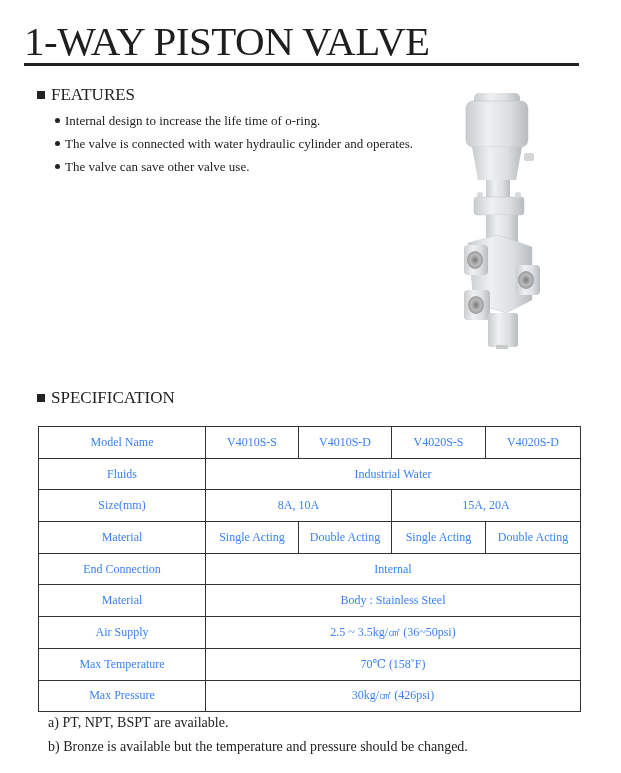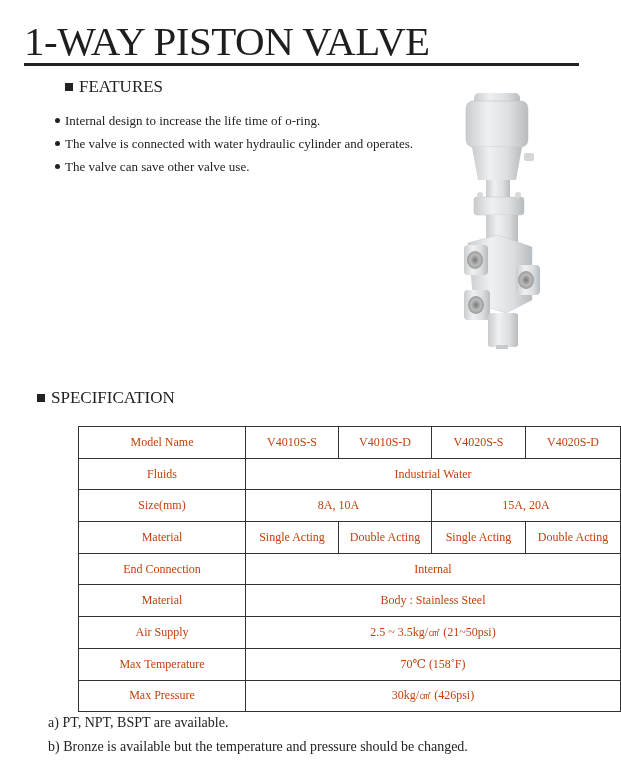--- a/index.html
+++ b/index.html
@@ -14,33 +14,33 @@
   }
   .title-rule {
     position: absolute; left: 24px; top: 63px; width: 555px; height: 3px; background: #222;
   }
   .section-head {
     position: absolute; left: 37px; font-size: 17px; line-height: 20px; color: #222; white-space: nowrap;
   }
   .section-head .sq {
     display: inline-block; width: 8px; height: 8px; background: #222; margin-right: 6px; vertical-align: 1px;
   }
-  .features-head { top: 77px; margin-left: 28px; }
+  .features-head { top: 85px; }
   .feature-list { position: absolute; left: 55px; top: 109px; margin: 0; padding: 0; list-style: none; }
   .feature-list li { font-size: 13px; line-height: 23px; white-space: nowrap; color: #222; }
   .feature-list .dot {
     display: inline-block; width: 5px; height: 5px; border-radius: 50%; background: #222;
     margin-right: 5px; vertical-align: 2px;
   }
   .product-photo { position: absolute; left: 446px; top: 85px; width: 118px; height: 275px; }
   .spec-head { top: 388px; }
 
   table.spec {
     position: absolute; left: 38px; top: 426px; width: 542px; border-collapse: collapse;
-    table-layout: fixed; font-size: 12px; color: #c2410c; margin-left: 40px;
+    table-layout: fixed; font-size: 12px; color: #3b82f6;
   }
   table.spec td {
     border: 1px solid #333; height: 30px; padding: 0; text-align: center; vertical-align: middle;
     white-space: nowrap;
   }
   table.spec tr { height: 31.7px; }
   .notes { position: absolute; left: 48px; top: 711px; font-size: 14px; color: #222; }
   .notes p { margin: 0; line-height: 24px; white-space: nowrap; }
 </style>
 </head>
@@ -135,21 +135,21 @@
   <tr>
     <td>End Connection</td>
     <td colspan="4">Internal</td>
   </tr>
   <tr>
     <td>Material</td>
     <td colspan="4">Body : Stainless Steel</td>
   </tr>
   <tr>
     <td>Air Supply</td>
-    <td colspan="4">2.5 ~ 3.5kg/㎠ (21~50psi)</td>
+    <td colspan="4">2.5 ~ 3.5kg/㎠ (36~50psi)</td>
   </tr>
   <tr>
     <td>Max Temperature</td>
     <td colspan="4">70℃ (158˚F)</td>
   </tr>
   <tr>
     <td>Max Pressure</td>
     <td colspan="4">30kg/㎠ (426psi)</td>
   </tr>
 </tbody>

